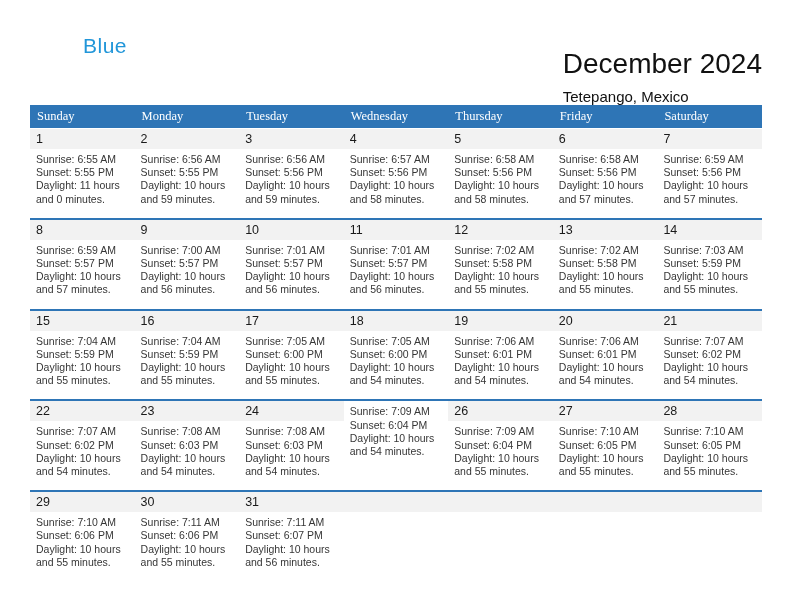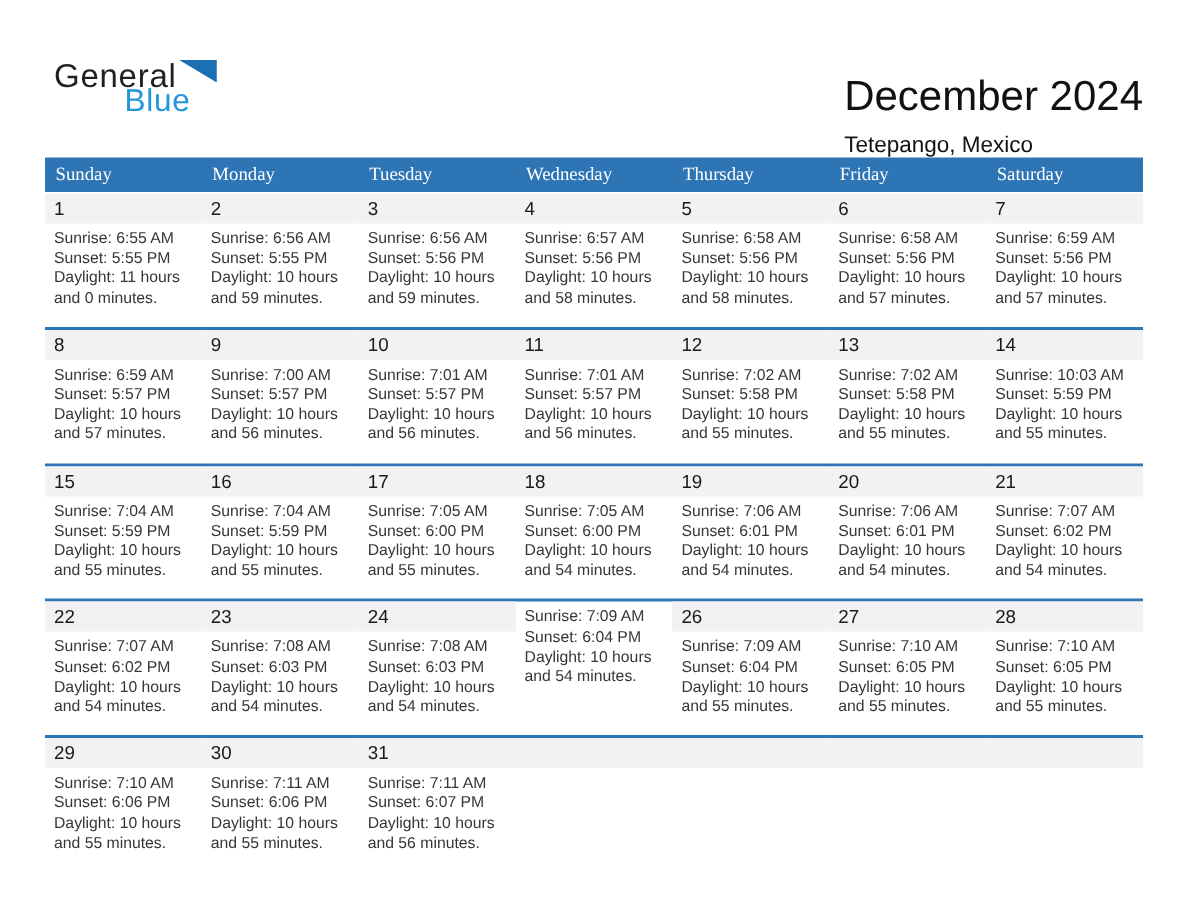--- a/index.html
+++ b/index.html
@@ -48,25 +48,20 @@
   .detail-line{
     font-size:10.5px;line-height:13.2px;color:var(--text);white-space:nowrap;
   }
 </style>
 </head>
 <body>
 
 <div class="page">
 
   <div class="brand">
-    <div>
-      <span class="brand-general">General</span><span class="brand-triangle"><svg width="26" height="15" viewBox="0 0 100 60">
-            <polygon points="0,0 100,0 100,60" fill="#1B6FB5"></polygon>
-          </svg></span>
-    </div>
     <div class="brand-blue">Blue</div>
   </div>
 
   <div class="titles">
     <div class="page-title">December 2024</div>
     <div class="page-subtitle">Tetepango, Mexico</div>
   </div>
 
   <div class="calendar">
     <div class="weekday-row">
@@ -195,21 +190,21 @@
             <div class="day-details">
               <div class="detail-line">Sunrise: 7:02 AM</div>
               <div class="detail-line">Sunset: 5:58 PM</div>
               <div class="detail-line">Daylight: 10 hours</div>
               <div class="detail-line">and 55 minutes.</div>
             </div>
           </div>
           <div class="day-cell">
             <div class="day-num">14</div>
             <div class="day-details">
-              <div class="detail-line">Sunrise: 10:03 AM</div>
+              <div class="detail-line">Sunrise: 7:03 AM</div>
               <div class="detail-line">Sunset: 5:59 PM</div>
               <div class="detail-line">Daylight: 10 hours</div>
               <div class="detail-line">and 55 minutes.</div>
             </div>
           </div>
         </div>
         <div class="week-row">
           <div class="day-cell">
             <div class="day-num">15</div>
             <div class="day-details">

